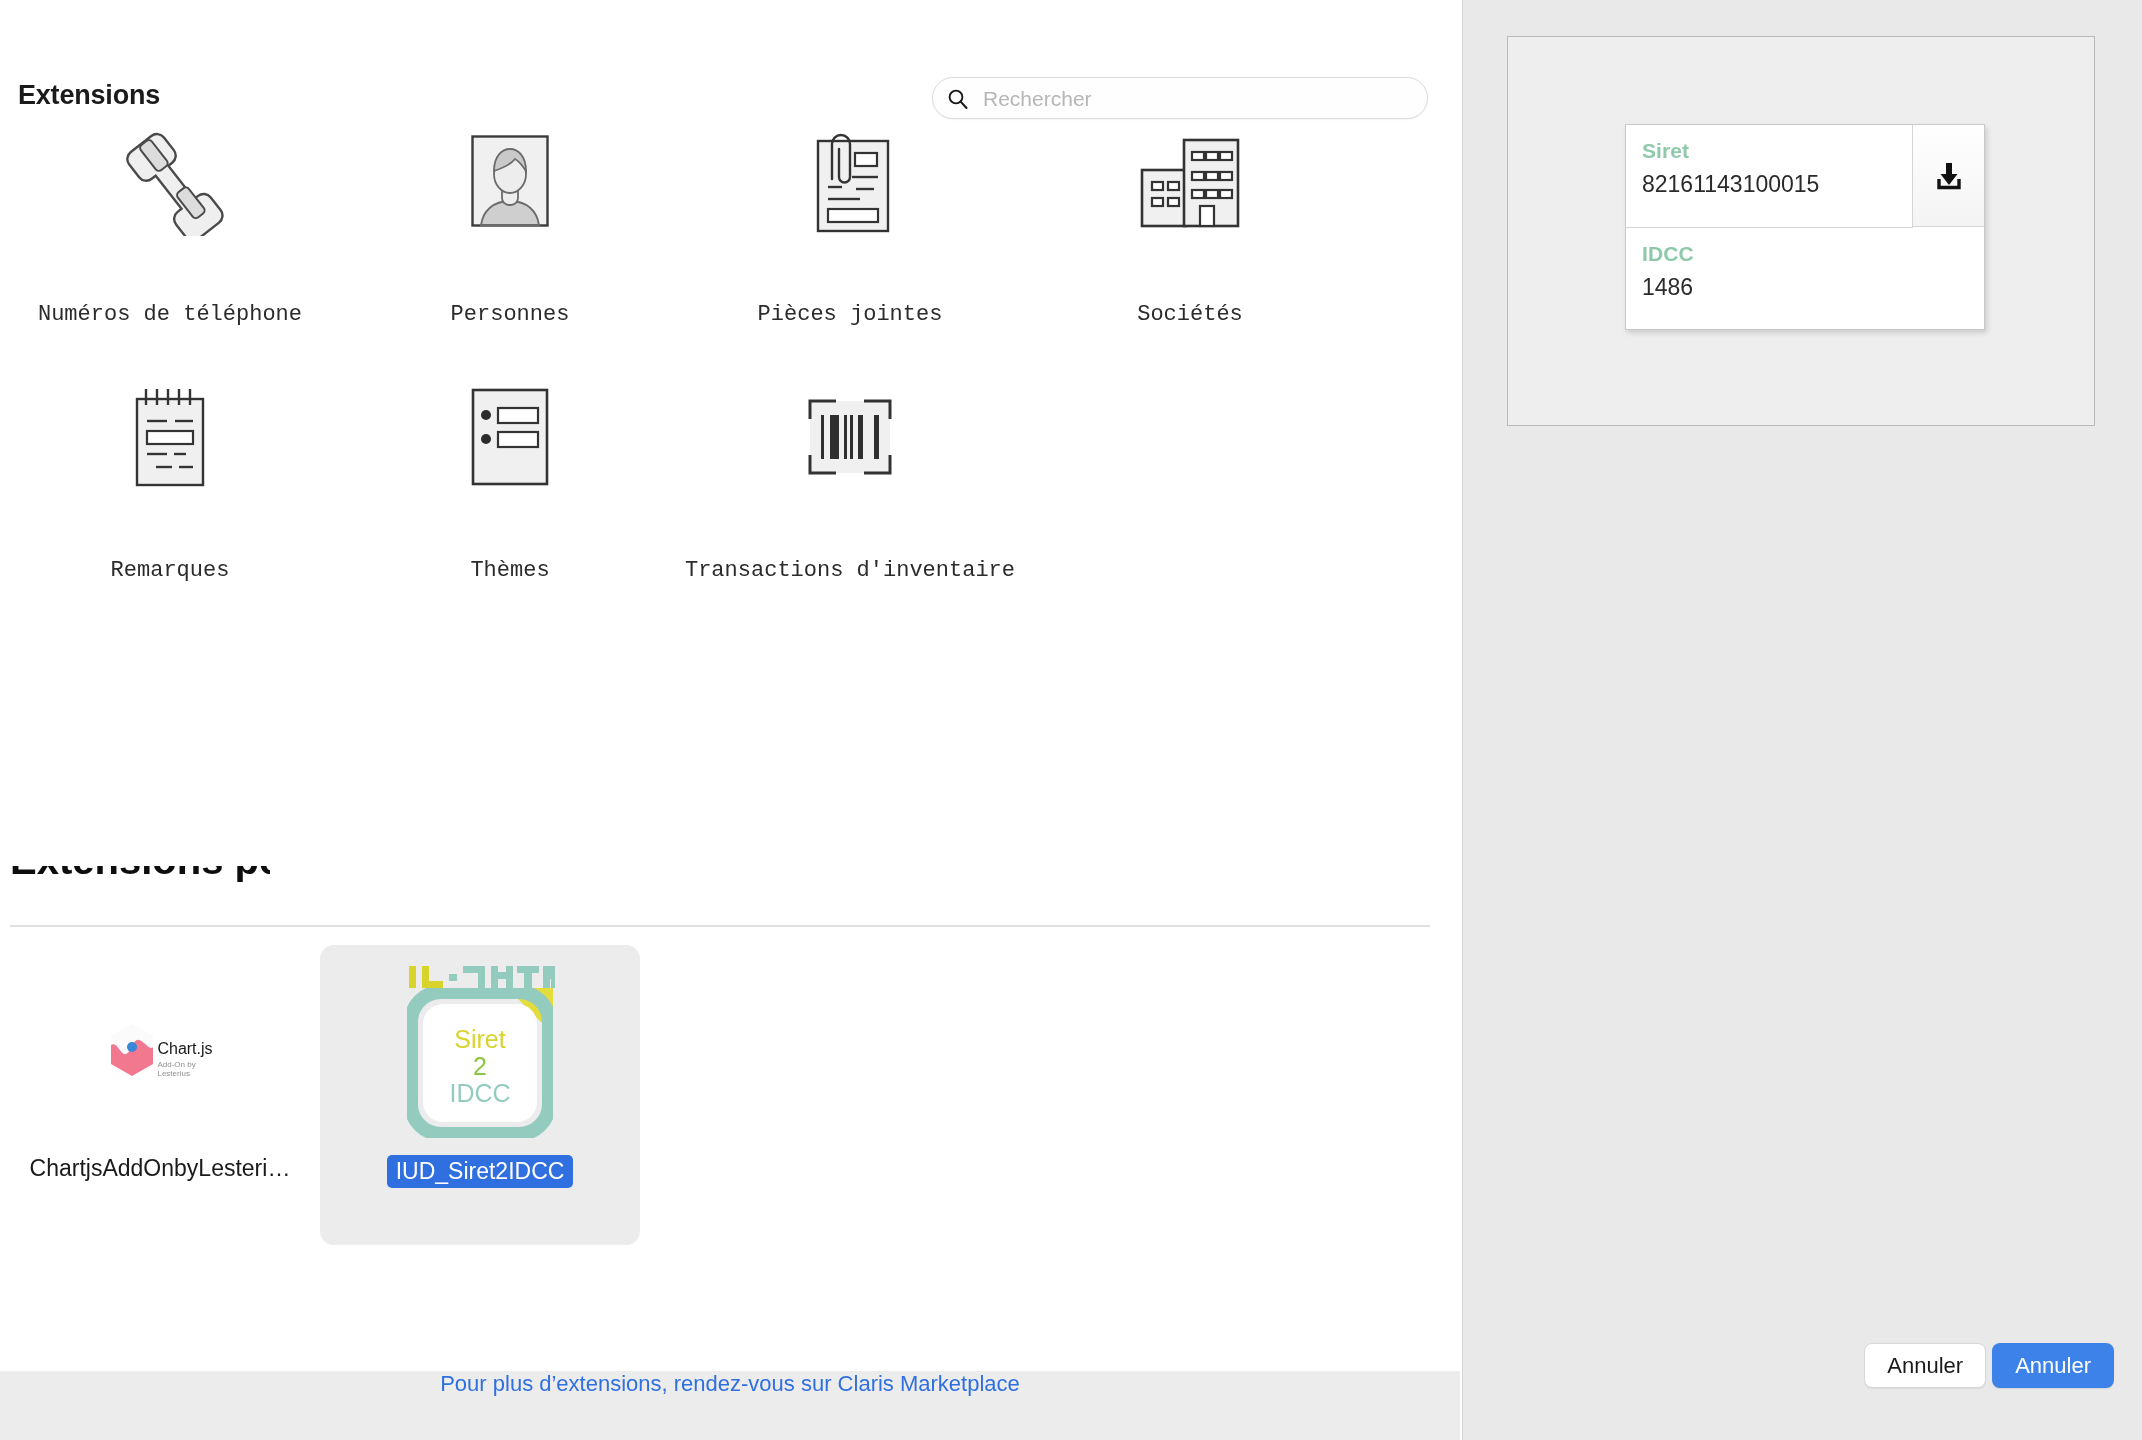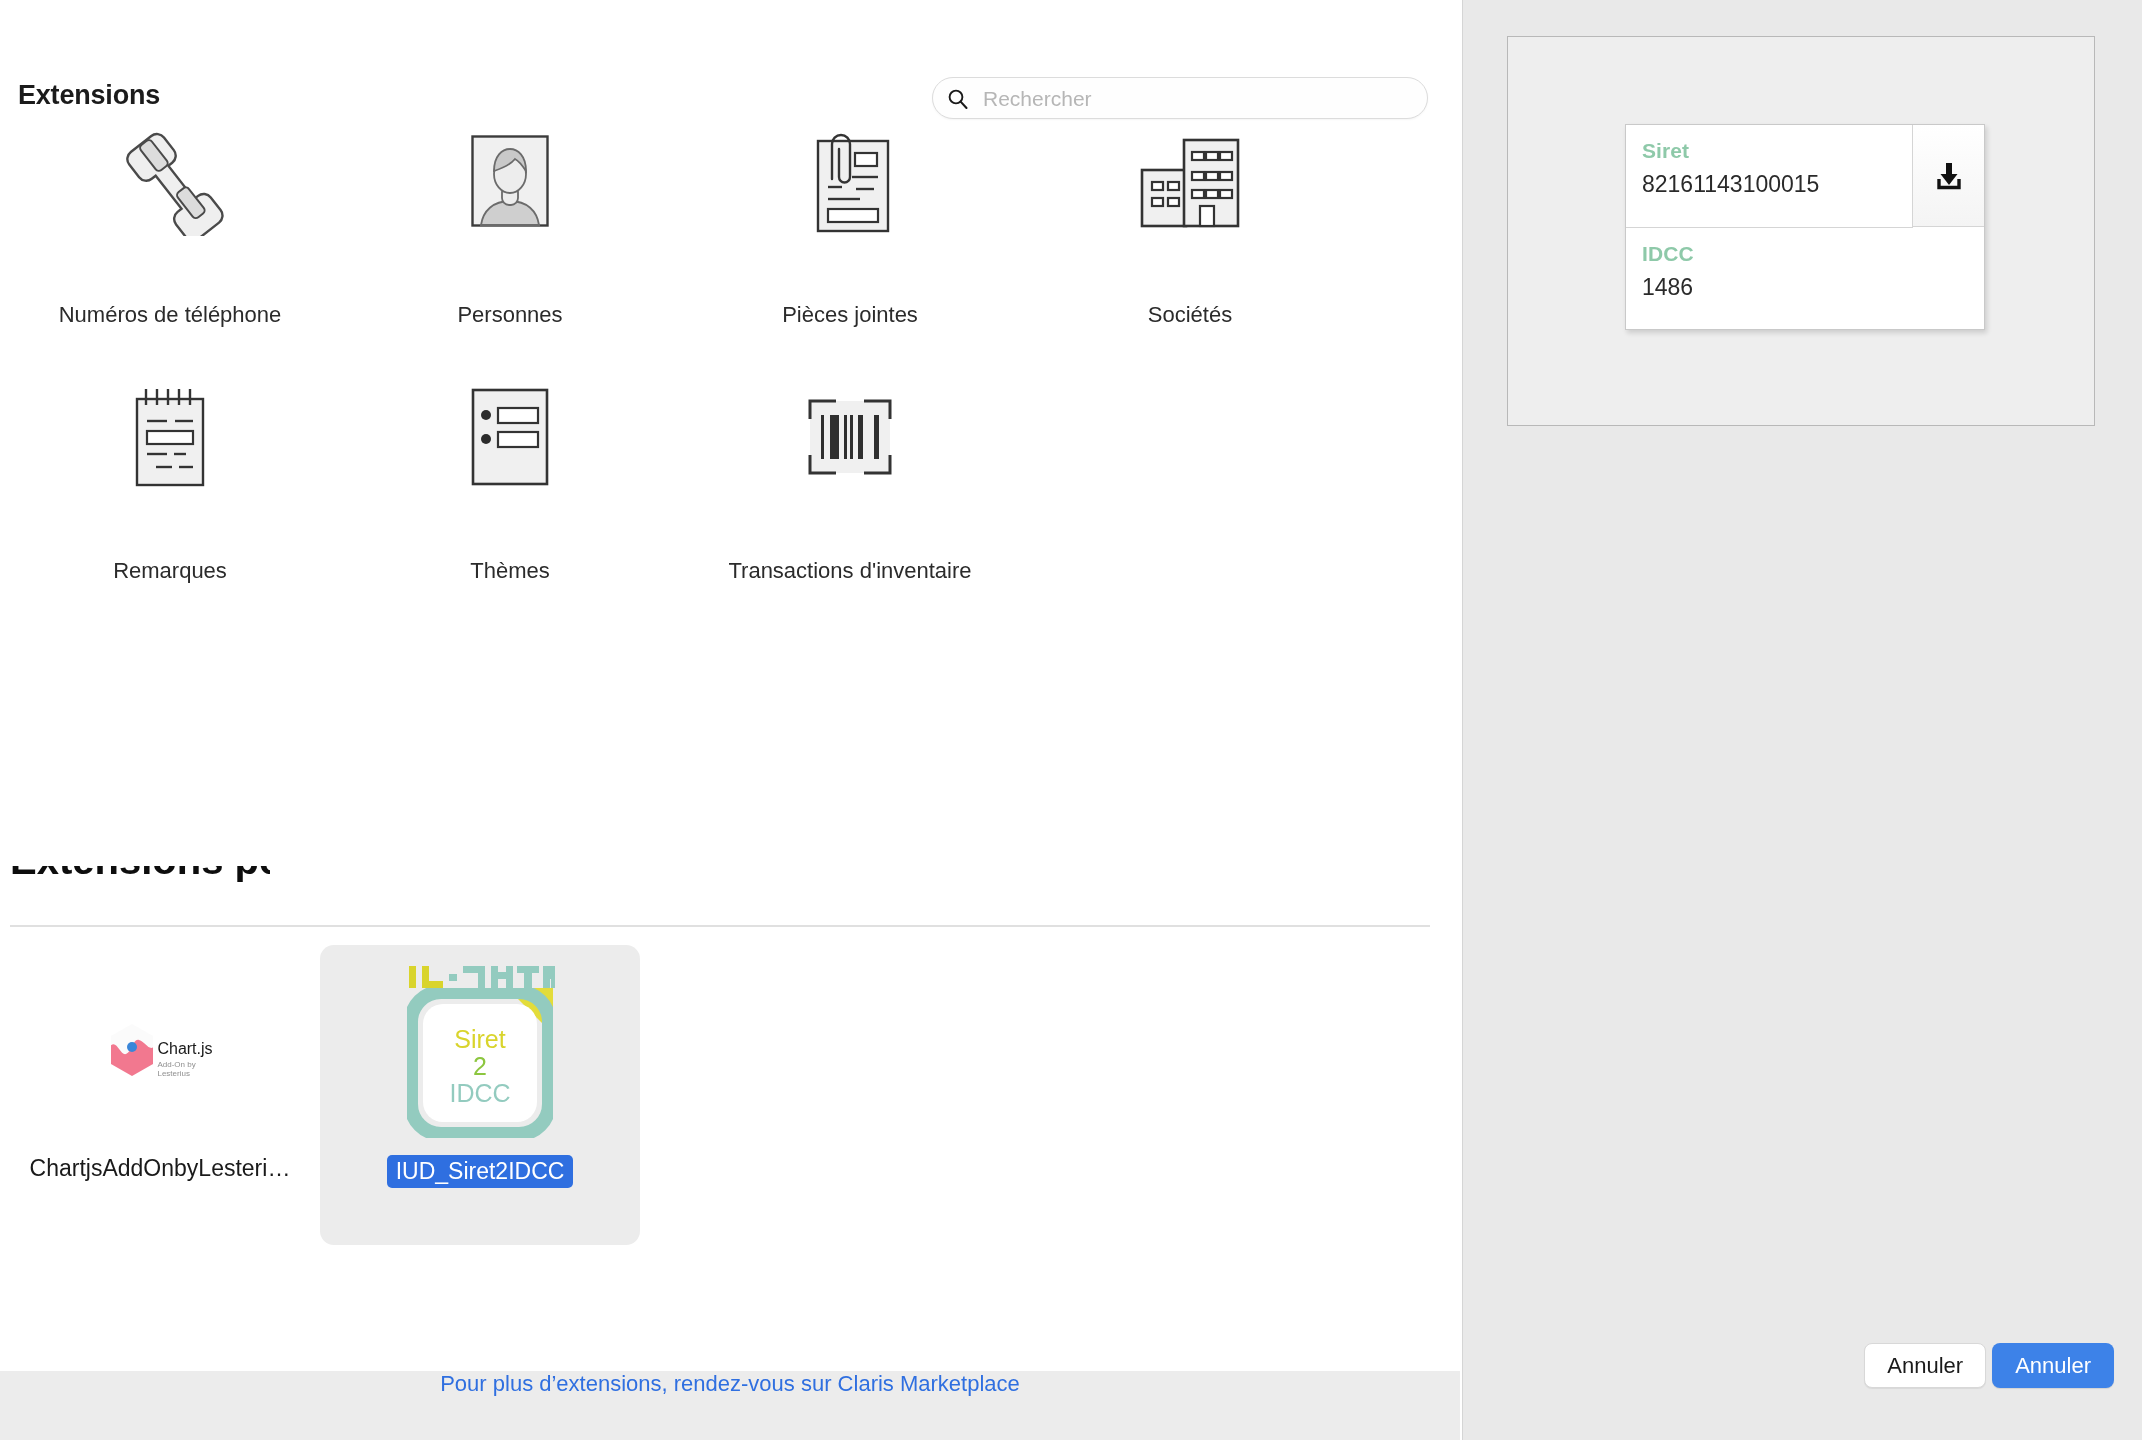--- a/index.html
+++ b/index.html
@@ -100,20 +100,21 @@
     align-items: center;
     justify-content: center;
     margin-top: 12px;
   }
   .grid-label {
     margin-top: 62px;
     font-size: 22px;
     color: #2b2b2b;
     text-align: left;
     white-space: nowrap;
+    font-family: Liberation Mono, monospace;
   }
 
   
   #section-clip {
     position: absolute;
     left: 10px;
     top: 866px;
     width: 260px;
     height: 28px;
     overflow: hidden;

